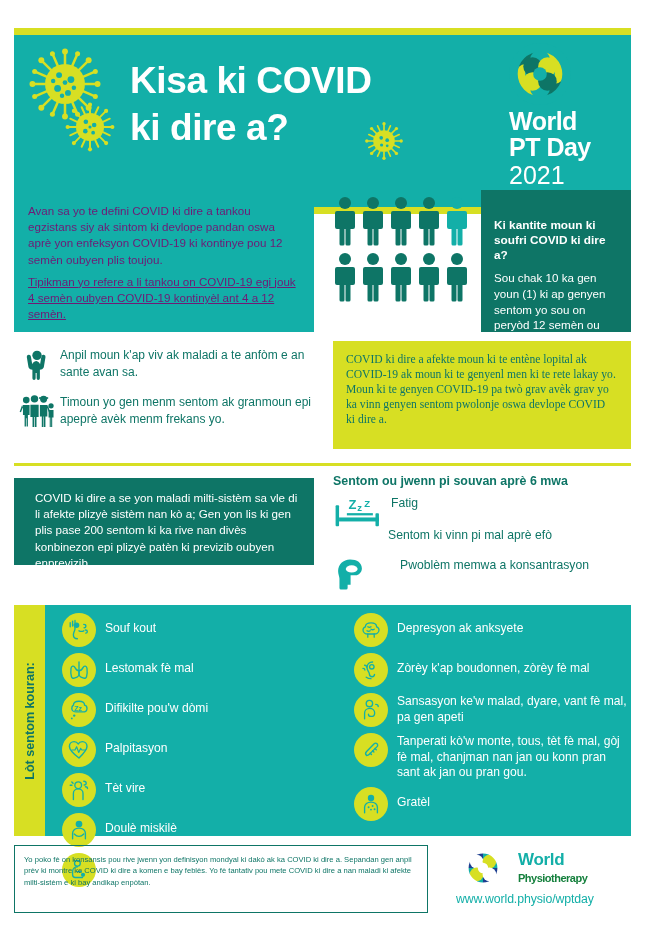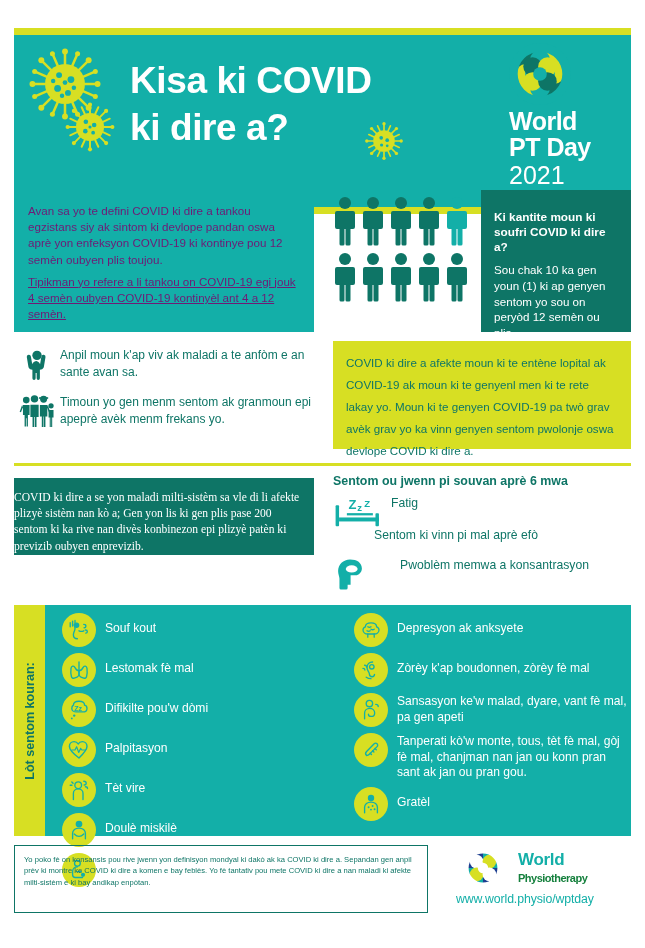--- a/index.html
+++ b/index.html
@@ -54,60 +54,60 @@
   }
   .people-wrap{
     position:absolute;left:333px;top:196px;width:140px;height:120px;
   }
   .people-row{display:flex;gap:4px;margin-bottom:6px;}
   .box-howmany{
     position:absolute;left:481px;top:190px;width:150px;height:142px;
     padding:12px 12px 0 13px;box-sizing:border-box;
   }
   .box-howmany h3{
-    margin:8px 0 7px 0;font-size:11.8px;line-height:15px;font-weight:bold;
+    margin:16px 0 7px 0;font-size:11.8px;line-height:15px;font-weight:bold;
   }
   .box-howmany .bodytext{font-size:11.6px;line-height:15.8px;}
 
   
   .iconrow{position:absolute;display:flex;align-items:flex-start;}
   .iconrow .ic{width:46px;flex:0 0 46px;display:flex;justify-content:center;}
   .iconrow .tx{
     color:#0E7566;font-size:12px;line-height:16.5px;font-weight:500;
     padding-top:2px;
   }
   .row-icon-1{left:14px;top:345px;width:300px;}
   .row-icon-2{left:14px;top:392px;width:300px;}
 
   .box-hosp{
     position:absolute;left:333px;top:341px;width:298px;height:108px;
     padding:11px 14px 0 13px;box-sizing:border-box;
   }
-  .box-hosp .bodytext{font-size:11.6px;line-height:22px;}
+  .box-hosp .bodytext{font-size:11.6px;line-height:15px;font-family:Liberation Serif, serif;}
 
   
   .divider{
     position:absolute;left:14px;top:463px;width:617px;height:3px;
     background:#D7DF23;
   }
 
   
   .box-multi{
-    position:absolute;left:14px;top:478px;width:300px;height:77px;
-    padding:12px 14px 0 0;box-sizing:border-box;font-family:Liberation Serif, serif;
+    position:absolute;left:14px;top:478px;width:300px;height:87px;
+    padding:12px 14px 0 21px;box-sizing:border-box;
   }
   .sec6{
     position:absolute;left:333px;top:474px;width:300px;
     color:#0E7566;font-size:12.4px;font-weight:bold;
   }
   .row6{position:absolute;display:flex;align-items:flex-start;}
   .row6 .ic{width:58px;flex:0 0 58px;display:flex;justify-content:flex-start;}
   .row6 .tx{color:#0E7566;font-size:12.2px;line-height:16.5px;padding-top:1px;}
   .r6a{left:333px;top:494px;width:300px;}
-  .r6b{left:316px;top:526px;width:300px;text-align:right;}
+  .r6b{left:330px;top:526px;width:300px;text-align:right;}
   .r6c{left:333px;top:556px;width:300px;gap:9px;}
 
   
   .panel{
     position:absolute;left:14px;top:605px;width:617px;height:231px;
     background:#13AFA8;
   }
   .vstrip{
     position:absolute;left:0;top:0;width:31px;height:231px;background:#D7DF23;
   }

